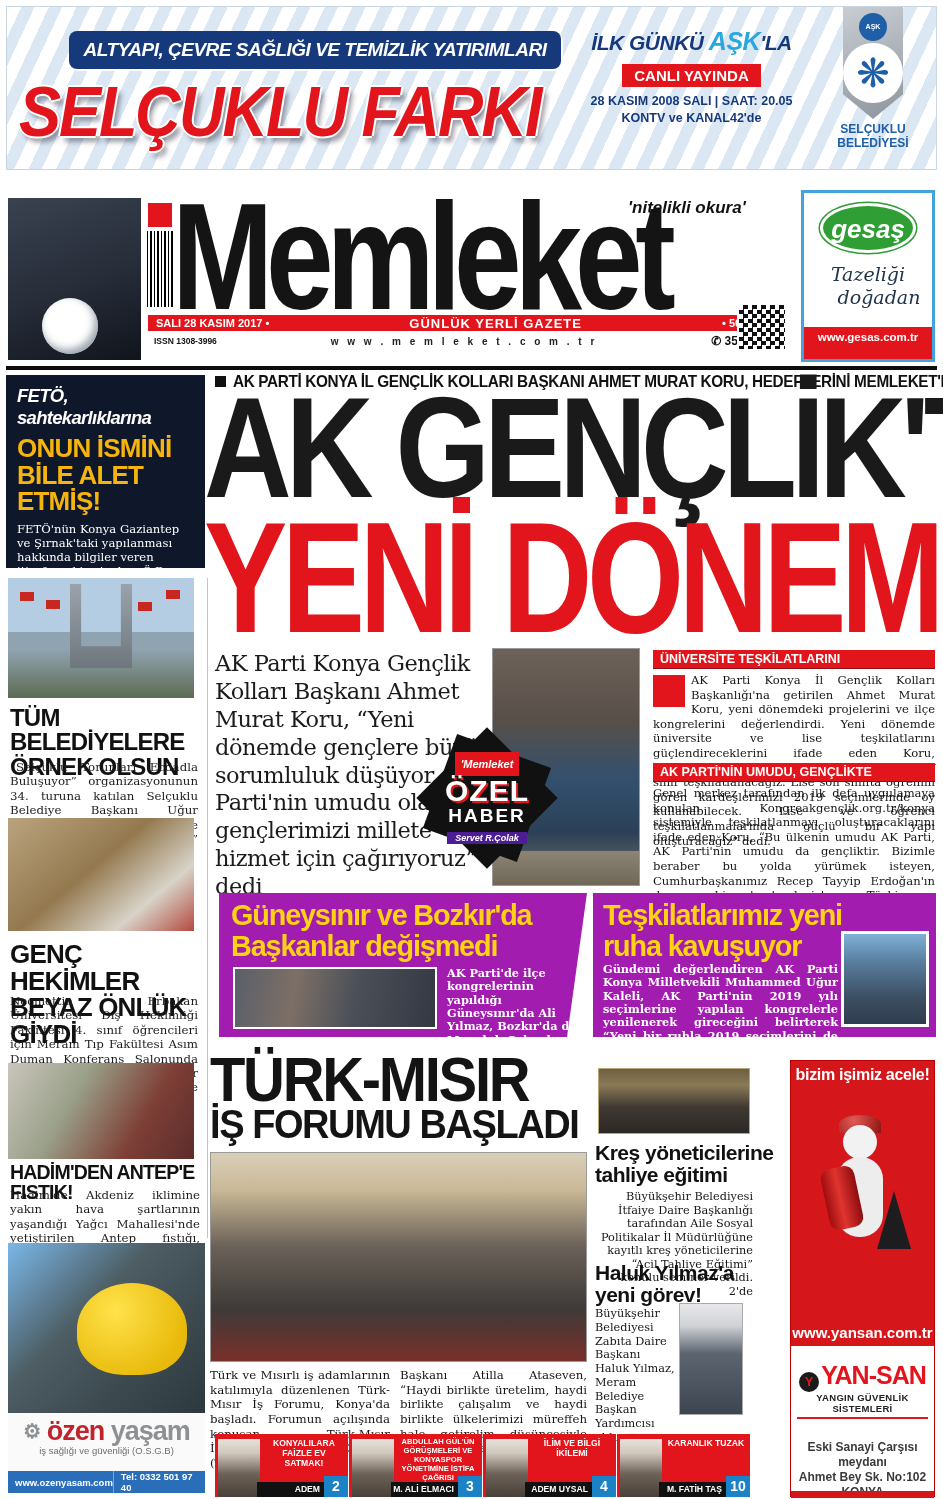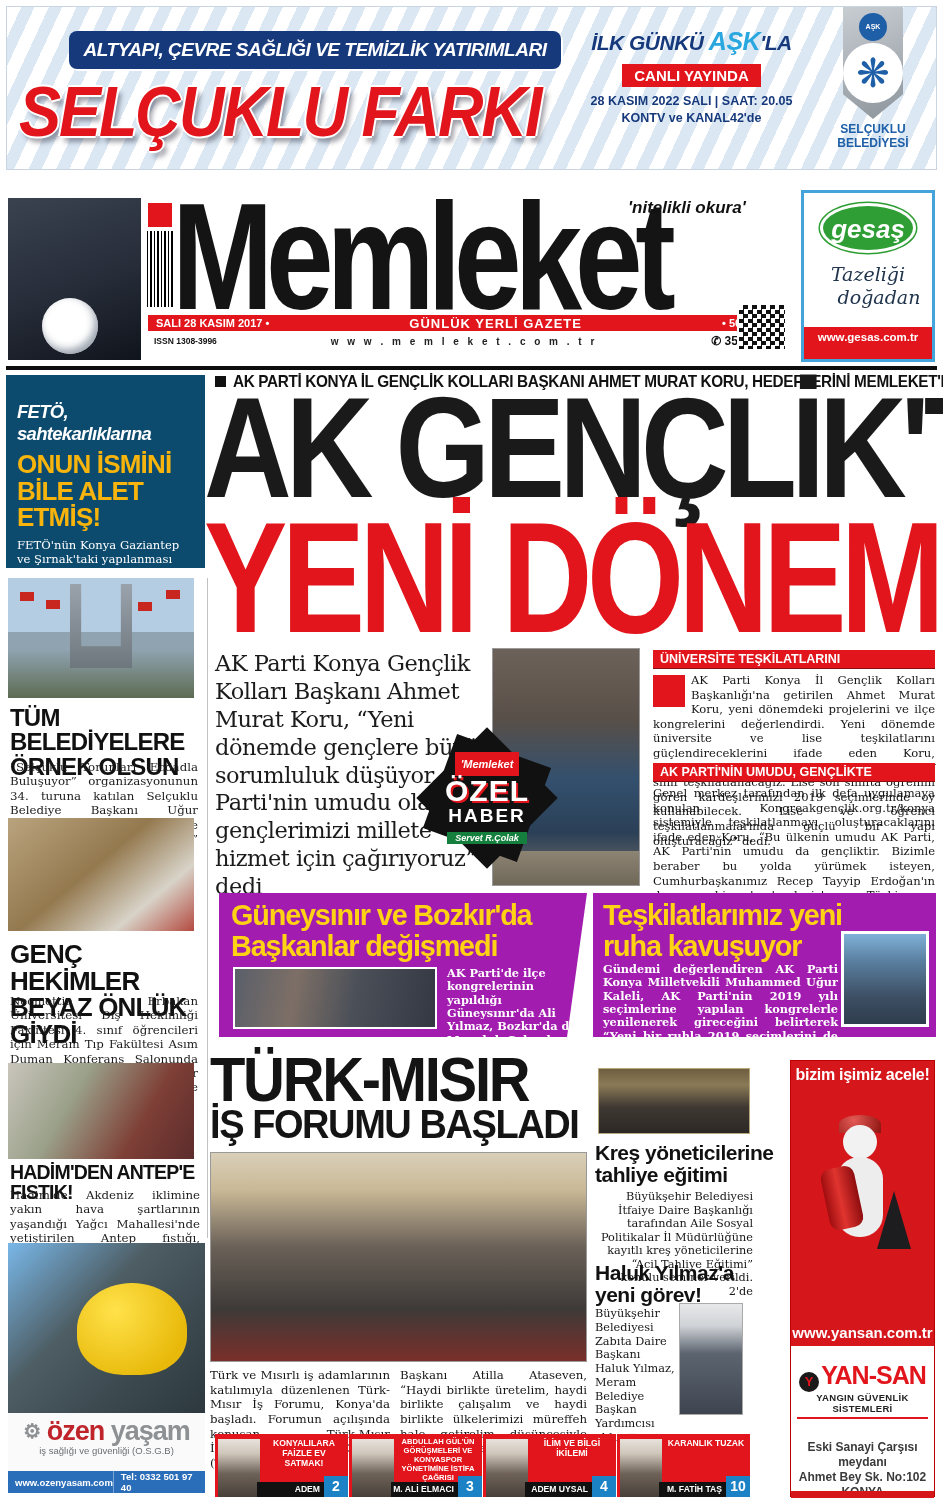--- a/index.html
+++ b/index.html
@@ -58,21 +58,21 @@
   .gesas-oval { margin:10px auto 2px auto; width:96px; height:50px; background:#2f9e34; border-radius:50%;
     border:3px solid #fff; box-shadow:0 0 0 1.5px #2f9e34; color:#fff; font-style:italic; font-weight:800;
     font-size:26px; line-height:46px; }
   .gesas-sl { font-family:"DejaVu Serif", serif; font-style:italic; color:#20344c; font-size:19px; line-height:1.2; margin-top:10px; }
   .gesas-sl2 { margin-left:22px; }
   .gesas-bar { position:absolute; left:0; bottom:0; width:100%; height:32px; background:#e1151b; color:#fff;
     font-weight:800; font-size:11.5px; line-height:20px; }
   .black-rule { left:6px; top:366px; width:931px; height:4px; background:#0d0d0d; }
 
   
-  .feto { left:6px; top:375px; width:199px; height:193px; background:#0c4a6e; color:#fff; padding:26px 11px; }
+  .feto { left:6px; top:375px; width:199px; height:193px; background:#0f172a; color:#fff; padding:10px 11px; }
   .feto-k { font-style:italic; font-weight:800; font-size:18.5px; letter-spacing:-0.7px; }
   .feto-h { color:#f6b40c; font-weight:800; font-size:26px; line-height:1.02; letter-spacing:-0.8px; margin:6px 0 7px 0; }
   .feto-b { font-family:"DejaVu Serif", serif; font-size:11.6px; line-height:1.22; }
   .lc-photo1 { left:8px; top:578px; width:186px; height:120px;
     background:linear-gradient(#b5cde3 0 45%, #8fa3b0 45% 60%, #5d6b52 100%); }
   .lc-monument { position:absolute; left:62px; top:6px; width:62px; height:84px;
     background:linear-gradient(#9aa3ab,#6e767e); clip-path:polygon(0 0,18% 0,18% 74%,82% 74%,82% 0,100% 0,100% 100%,0 100%); }
   .lc-flag { position:absolute; width:14px; height:9px; background:#c8271f; }
   .lc-h { color:#111; font-weight:800; letter-spacing:-0.8px; line-height:1.02; }
   .lc-h1 { left:10px; top:706px; width:192px; font-size:24px; }
@@ -117,21 +117,21 @@
   .koru-desk { position:absolute; left:0; bottom:0; width:100%; height:34px; background:linear-gradient(#8d8474,#6f6757); }
   .badge { left:426px; top:742px; width:122px; height:112px; z-index:5; }
   .badge .star1, .badge .star2 { position:absolute; left:11px; top:6px; width:100px; height:100px; background:#111; }
   .badge .star1 { transform:rotate(45deg); } .badge .star2 { transform:rotate(20deg); }
   .badge-inner { position:absolute; left:0; top:10px; width:122px; text-align:center; }
   .badge-mem { display:inline-block; background:#e1151b; color:#fff; font-style:italic; font-weight:800;
     font-size:11px; padding:6px 6px; }
   .badge-ozel { color:#fff; font-weight:800; font-size:30px; letter-spacing:1px; line-height:1.0;
     text-shadow:2px 2px 0 #e1151b; }
   .badge-haber { color:#fff; font-weight:800; font-size:19px; letter-spacing:2px; line-height:1.1; }
-  .badge-author { display:inline-block; background:#15803d; color:#fff; font-style:italic; font-weight:700;
+  .badge-author { display:inline-block; background:#4c1d95; color:#fff; font-style:italic; font-weight:700;
     font-size:9px; padding:1px 8px; margin-top:2px; }
   .rc-bar { width:282px; height:18px; background:#e1151b; color:#fff; font-weight:800; font-size:12.5px;
     line-height:18px; padding-left:7px; box-shadow:0 1px 0 #8e0d10; }
   .rc-bar1 { left:653px; top:650px; }
   .rc-bar2 { left:653px; top:763px; }
   .rc-body { font-family:"DejaVu Serif", serif; font-size:11.6px; line-height:1.26; color:#151515;
     text-align:justify; width:282px; }
   .rc-body1 { left:653px; top:673px; }
   .rc-body2 { left:653px; top:786px; }
   .dropcap { float:left; width:32px; height:32px; background:#e1151b; margin:2px 6px 0 0; }
@@ -219,21 +219,21 @@
 <body>
 
 <div id="page">
 
   <div class="abs top-banner">
     <div class="tb-pill">ALTYAPI, ÇEVRE SAĞLIĞI VE TEMİZLİK YATIRIMLARI</div>
     <div class="tb-title">SELÇUKLU FARKI</div>
     <div class="tb-right">
       <div class="tb-show"><span>İLK GÜNKÜ</span> <span class="ask">AŞK</span><span>'LA</span></div>
       <div><span class="tb-live">CANLI YAYINDA</span></div>
-      <div class="tb-dt">28 KASIM 2022 SALI  |  SAAT: 20.05</div>
+      <div class="tb-dt">28 KASIM 2008 SALI  |  SAAT: 20.05</div>
       <div class="tb-ch">KONTV ve KANAL42'de</div>
     </div>
     <div class="tb-logo">
       <div class="tb-ribbon"></div>
       <div class="tb-orn">❋</div>
       <div class="tb-ask-badge">AŞK</div>
       <div class="tb-logo-name"><span>SELÇUKLU</span><br><span>BELEDİYESİ</span></div>
     </div>
   </div>
 

